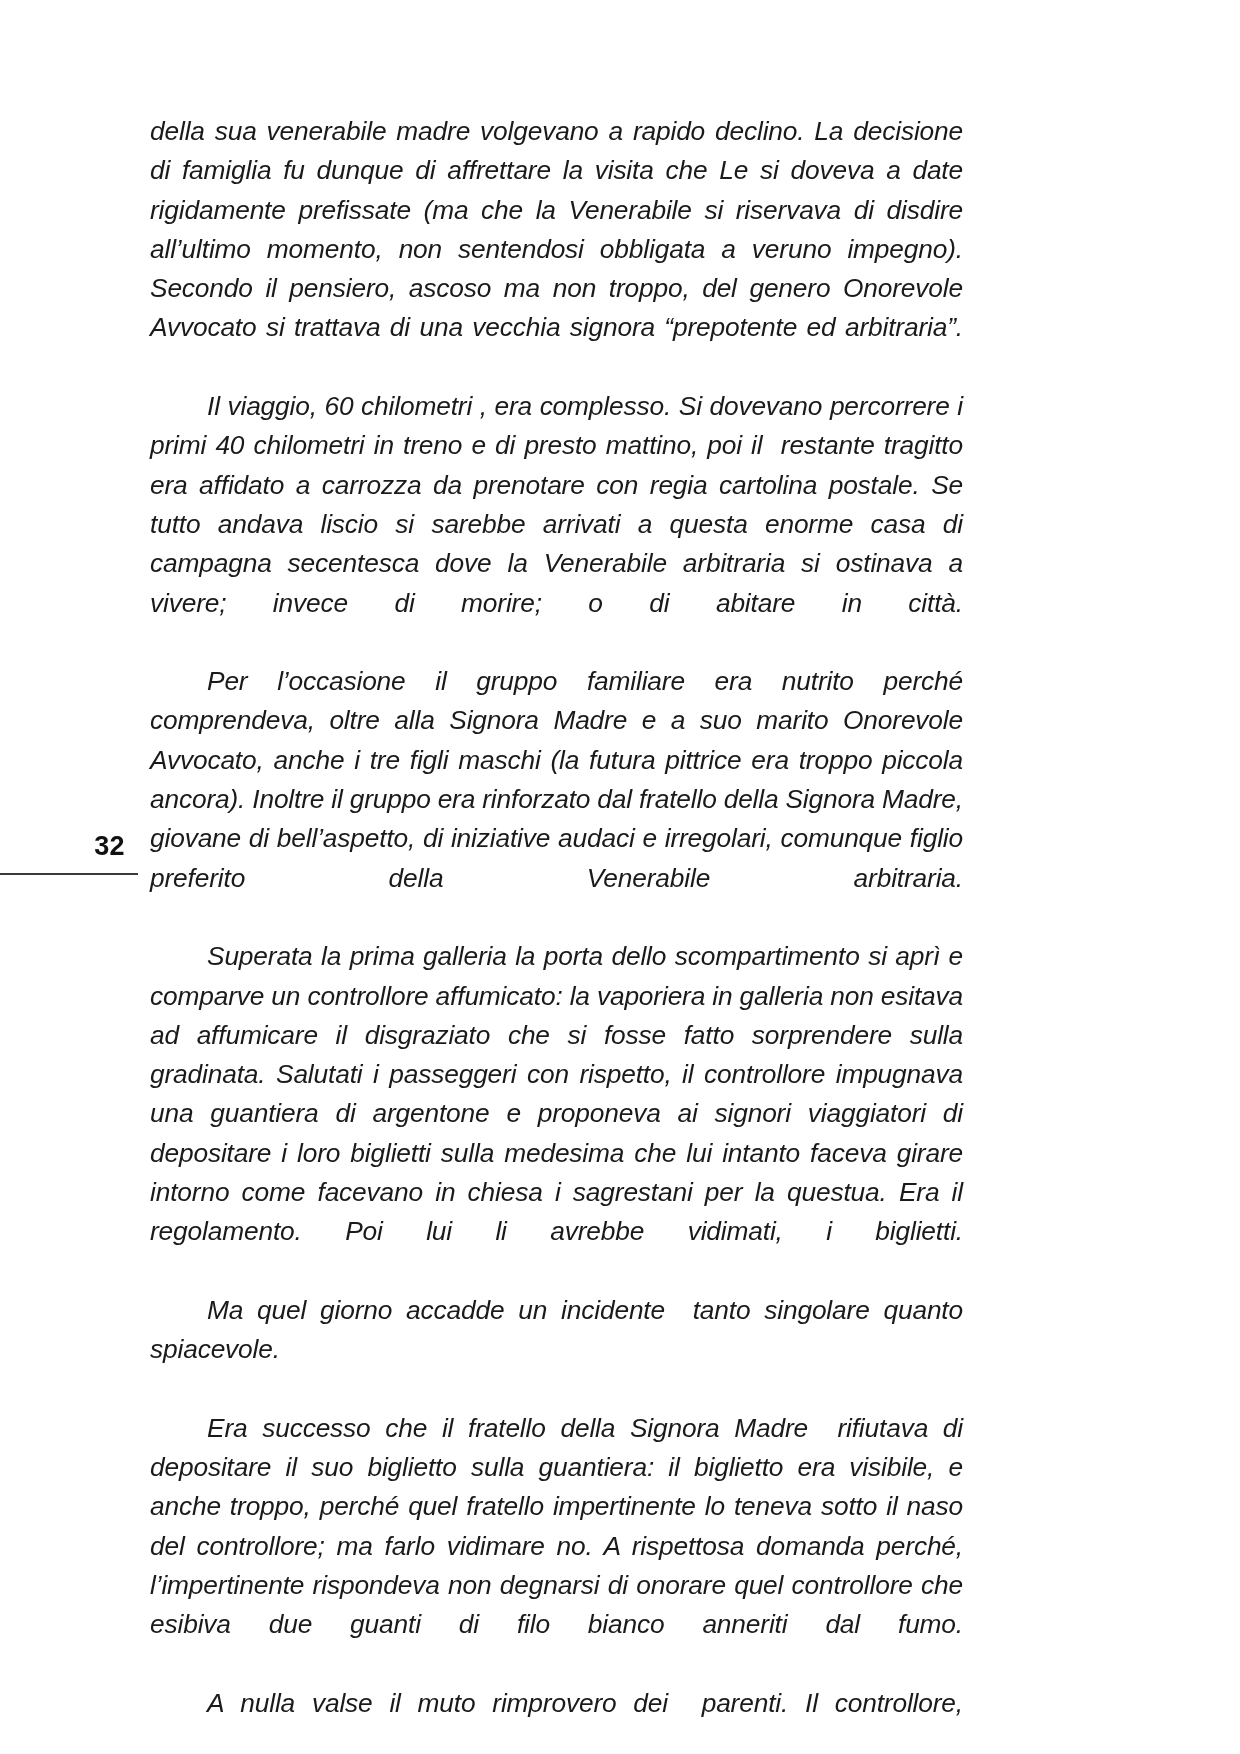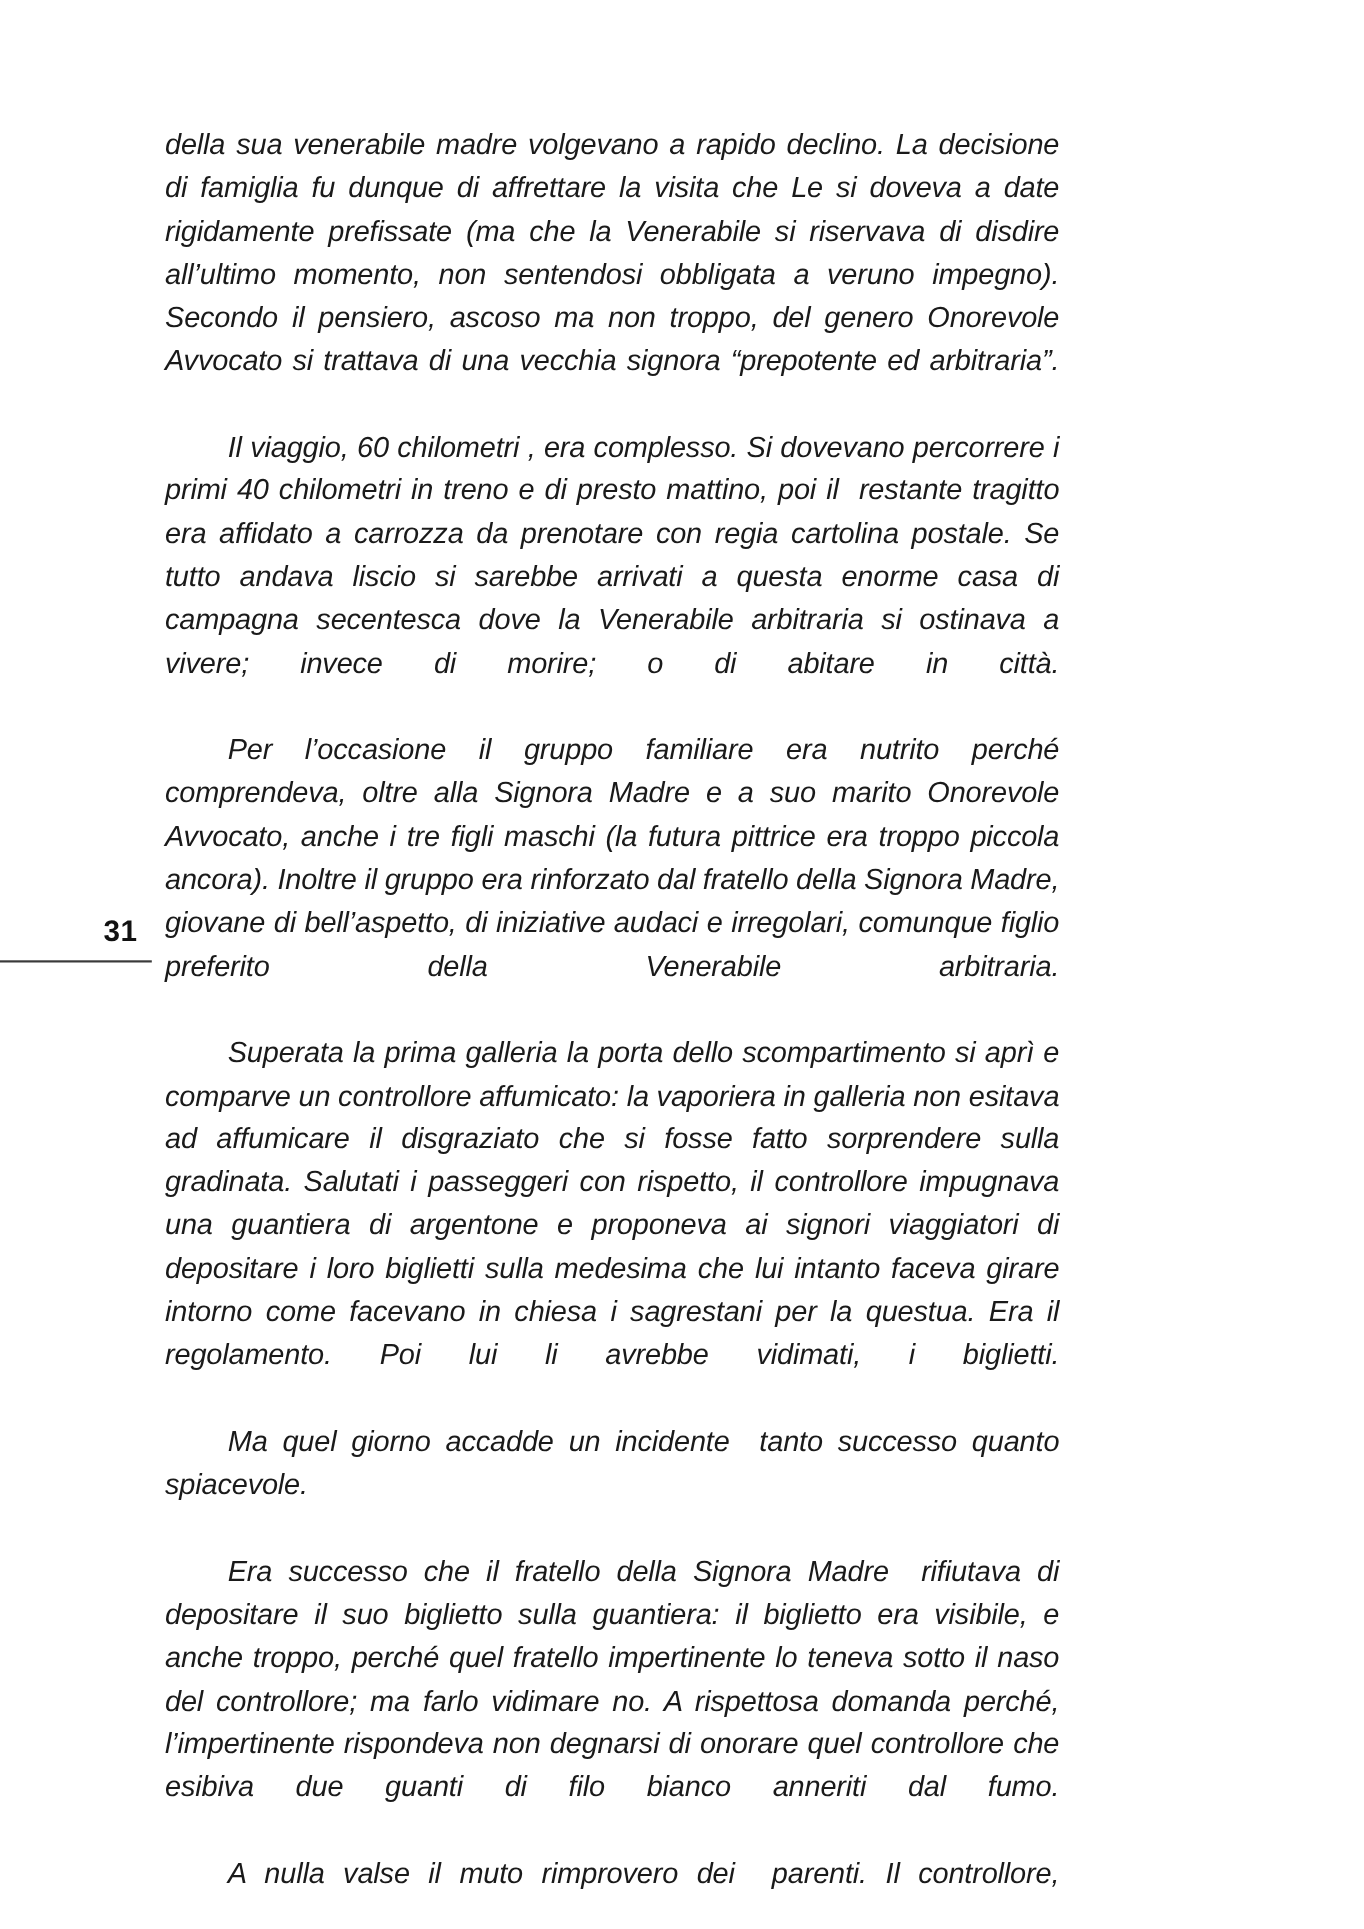--- a/index.html
+++ b/index.html
@@ -85,27 +85,27 @@
     display: inline-block;
     width: 100%;
   }
 </style>
 </head>
 <body>
 
 <div class="page">
 
   <div class="folio-block">
-    <span class="folio-number">31</span>
+    <span class="folio-number">32</span>
     <div class="folio-rule"></div>
   </div>
 
   <div class="text-column">
     <p class="body-par">della sua venerabile madre volgevano a rapido declino. La decisione di famiglia fu dunque di affrettare la visita che Le si doveva a date rigidamente prefissate (ma che la Venerabile si riservava di disdire all’ultimo momento, non sentendosi obbligata a veruno impegno). Secondo il pensiero, ascoso ma non troppo, del genero Onorevole Avvocato si trattava di una vecchia signora “prepotente ed arbitraria”.</p>
     <p class="body-par indented">Il viaggio, 60 chilometri , era complesso. Si dovevano percorrere i primi 40 chilometri in treno e di presto mattino, poi il  restante tragitto era affidato a carrozza da prenotare con regia cartolina postale. Se tutto andava liscio si sarebbe arrivati a questa enorme casa di campagna secentesca dove la Venerabile arbitraria si ostinava a vivere; invece di morire; o di abitare in città.</p>
     <p class="body-par indented">Per l’occasione il gruppo familiare era nutrito perché comprendeva, oltre alla Signora Madre e a suo marito Onorevole Avvocato, anche i tre figli maschi (la futura pittrice era troppo piccola ancora). Inoltre il gruppo era rinforzato dal fratello della Signora Madre, giovane di bell’aspetto, di iniziative audaci e irregolari, comunque figlio preferito della Venerabile arbitraria.</p>
     <p class="body-par indented">Superata la prima galleria la porta dello scompartimento si aprì e comparve un controllore affumicato: la vaporiera in galleria non esitava ad affumicare il disgraziato che si fosse fatto sorprendere sulla gradinata. Salutati i passeggeri con rispetto, il controllore impugnava una guantiera di argentone e proponeva ai signori viaggiatori di depositare i loro biglietti sulla medesima che lui intanto faceva girare intorno come facevano in chiesa i sagrestani per la questua. Era il regolamento. Poi lui li avrebbe vidimati, i biglietti.</p>
-    <p class="body-par indented">Ma quel giorno accadde un incidente  tanto successo quanto spiacevole.</p>
+    <p class="body-par indented">Ma quel giorno accadde un incidente  tanto singolare quanto spiacevole.</p>
     <p class="body-par indented">Era successo che il fratello della Signora Madre  rifiutava di depositare il suo biglietto sulla guantiera: il biglietto era visibile, e anche troppo, perché quel fratello impertinente lo teneva sotto il naso del controllore; ma farlo vidimare no. A rispettosa domanda perché, l’impertinente rispondeva non degnarsi di onorare quel controllore che esibiva due guanti di filo bianco anneriti dal fumo.</p>
     <p class="body-par indented">A nulla valse il muto rimprovero dei  parenti. Il controllore,</p>
   </div>
 
 </div>
 
 </body></html>

